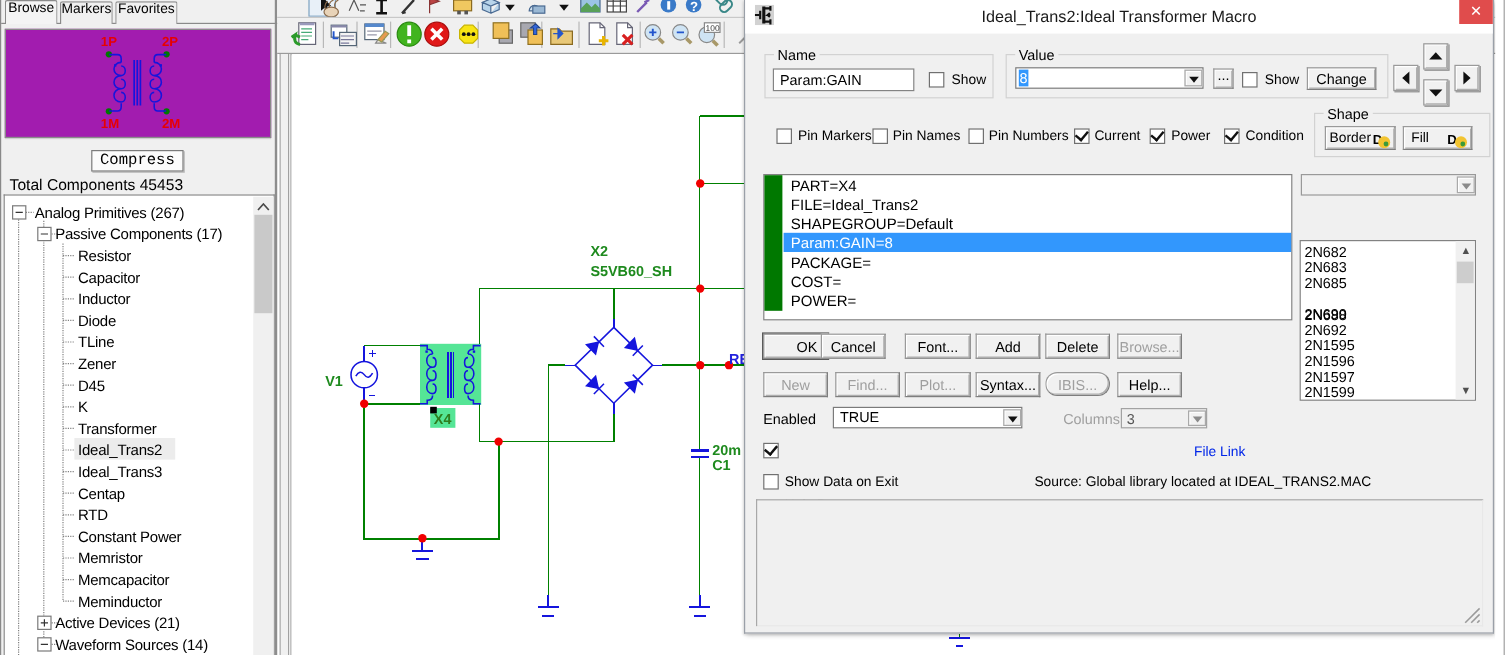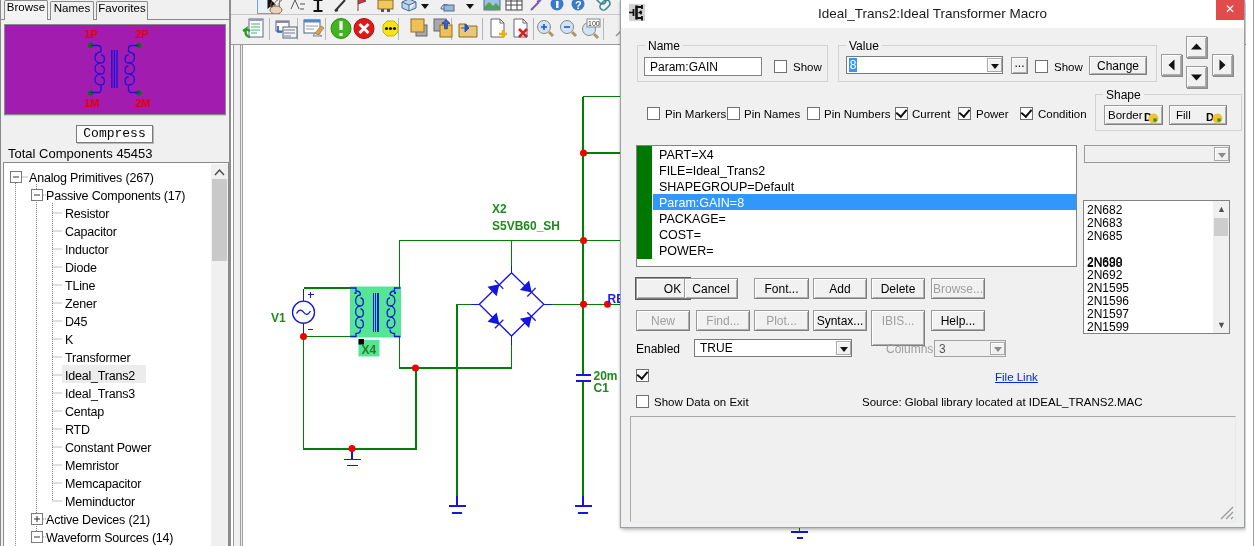--- a/index.html
+++ b/index.html
@@ -45,21 +45,21 @@
 .darr { position:absolute; width:0; height:0; border-left:4px solid transparent; border-right:4px solid transparent; border-top:5px solid #111; }
 .navbtn { position:absolute; width:21px; height:22px; background:#f1f1f1; border:1px solid #9a9a9a; box-shadow:inset 1px 1px 0 #ffffff, inset -1px -1px 0 #aeaeae, 1px 1px 0 #8c8c8c; }
 </style>
 </head>
 <body>
 <div id="root">
 
 <div id="lpanel">
   <div id="tabline"></div>
   <div class="tab active" style="left:3px; width:44px;">Browse</div>
-  <div class="tab" style="left:49px; width:44px;">Names</div>
+  <div class="tab" style="left:49px; width:44px;">Markers</div>
   <div class="tab" style="left:95px; width:52px;">Favorites</div>
   <div id="preview">
   <svg width="220" height="89" viewBox="4 26 220 89">
 
     <text x="83" y="39" font-size="11" font-weight="bold" fill="#e80000">1P</text>
     <text x="134" y="39" font-size="11" font-weight="bold" fill="#e80000">2P</text>
     <text x="83" y="108" font-size="11" font-weight="bold" fill="#e80000">1M</text>
     <text x="134" y="108" font-size="11" font-weight="bold" fill="#e80000">2M</text>
 
     <circle cx="89.7" cy="46.3" r="2.6" fill="#007800"></circle>
@@ -520,41 +520,41 @@
   <div class="btn" style="left:63px; top:278px; width:54px; height:21px; line-height:20px;">Cancel</div>
   <div class="btn" style="left:133px; top:278px; width:55px; height:21px; line-height:20px;">Font...</div>
   <div class="btn" style="left:192px; top:278px; width:54px; height:21px; line-height:20px;">Add</div>
   <div class="btn" style="left:250px; top:278px; width:54px; height:21px; line-height:20px;">Delete</div>
   <div class="btn disabled" style="left:310px; top:278px; width:54px; height:21px; line-height:20px;">Browse...</div>
 
   <div class="btn disabled" style="left:15px; top:310px; width:54px; height:21px; line-height:20px;">New</div>
   <div class="btn disabled" style="left:75px; top:310px; width:54px; height:21px; line-height:20px;">Find...</div>
   <div class="btn disabled" style="left:133px; top:310px; width:55px; height:21px; line-height:20px;">Plot...</div>
   <div class="btn" style="left:192px; top:310px; width:54px; height:21px; line-height:20px;">Syntax...</div>
-  <div class="btn disabled" style="left:250px; top:310px; width:54px; height:36px; line-height:20px;">IBIS...</div>
+  <div class="btn disabled" style="left:250px; top:310px; width:54px; height:20px; line-height:20px;border-radius:10px;">IBIS...</div>
   <div class="btn" style="left:310px; top:310px; width:54px; height:21px; line-height:20px;">Help...</div>
 
   <div class="txt" style="left:15px; top:342px; font-size:12px;">Enabled</div>
   <div class="combo" style="left:73px; top:339px; width:158px; height:18px;">
     <div class="txt" style="left:5px; top:1px; font-size:12px;">TRUE</div>
     <div class="combobtn" style="left:141px; top:1px; width:15px; height:14px;">
           <div class="darr" style="left:3px; top:5px;"></div>
         </div>
   </div>
   <div class="txt" style="left:265px; top:342px; font-size:12px; color:#9f9f9f;">Columns</div>
   <div class="abs" style="left:313px; top:340px; width:72px; height:17px; background:#f0f0f0; border:1px solid #a2a2a2;">
     <div class="txt" style="left:4px; top:1px; font-size:12px; color:#555;">3</div>
     <div class="combobtn" style="left:55px; top:1px; width:15px; height:13px;">
           <div class="darr" style="left:3px; top:4px; border-top-color:#8a8a8a;"></div>
         </div>
   </div>
 
   <div class="cb checked" style="left:15px; top:369px;"></div>
   <div class="cblbl" style="left:33px; top:370px;margin-top:45px;">Help Bar</div>
-  <div class="txt" style="left:374px; top:371px; font-size:11.5px; color:#0026e8; text-decoration:underline;">File Link</div>
+  <div class="txt" style="left:374px; top:371px; font-size:11.5px; color:#0026e8; ">File Link</div>
   <div class="cb" style="left:15px; top:395px;"></div>
   <div class="cblbl" style="left:33px; top:396px;">Show Data on Exit</div>
   <div class="txt" style="left:241px; top:396px; font-size:11.5px;">Source: Global library located at IDEAL_TRANS2.MAC</div>
 
   <div class="abs" style="left:9px; top:416px; width:606px; height:106px; background:#f0f0f0; border:1px solid #a8a8a8; border-bottom-color:#e8e8e8; border-right-color:#e8e8e8;">
     <svg class="abs" style="right:1px; bottom:1px;" width="16" height="16">
       <g stroke="#9a9a9a" stroke-width="1.3">
         <line x1="15" y1="3" x2="3" y2="15"></line>
             <line x1="15" y1="8" x2="8" y2="15"></line>
             <line x1="15" y1="13" x2="13" y2="15"></line>

